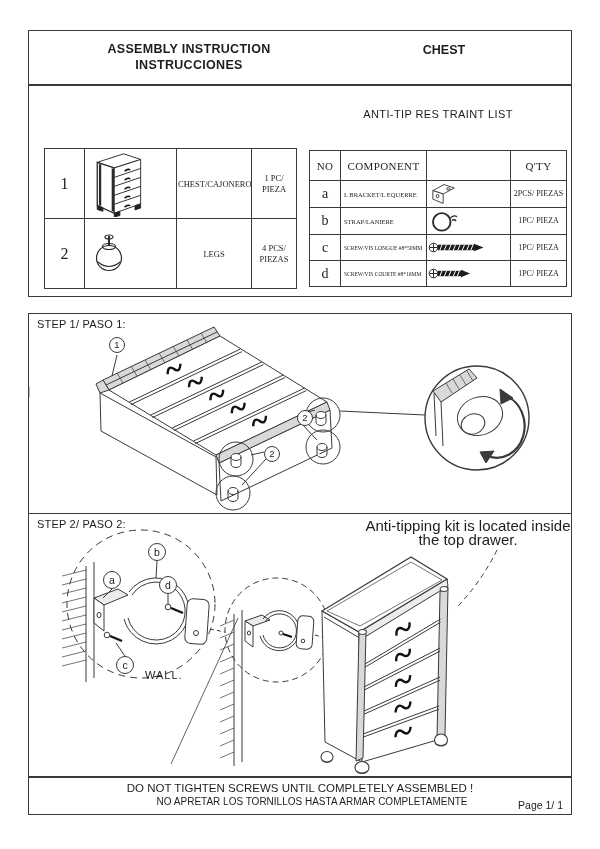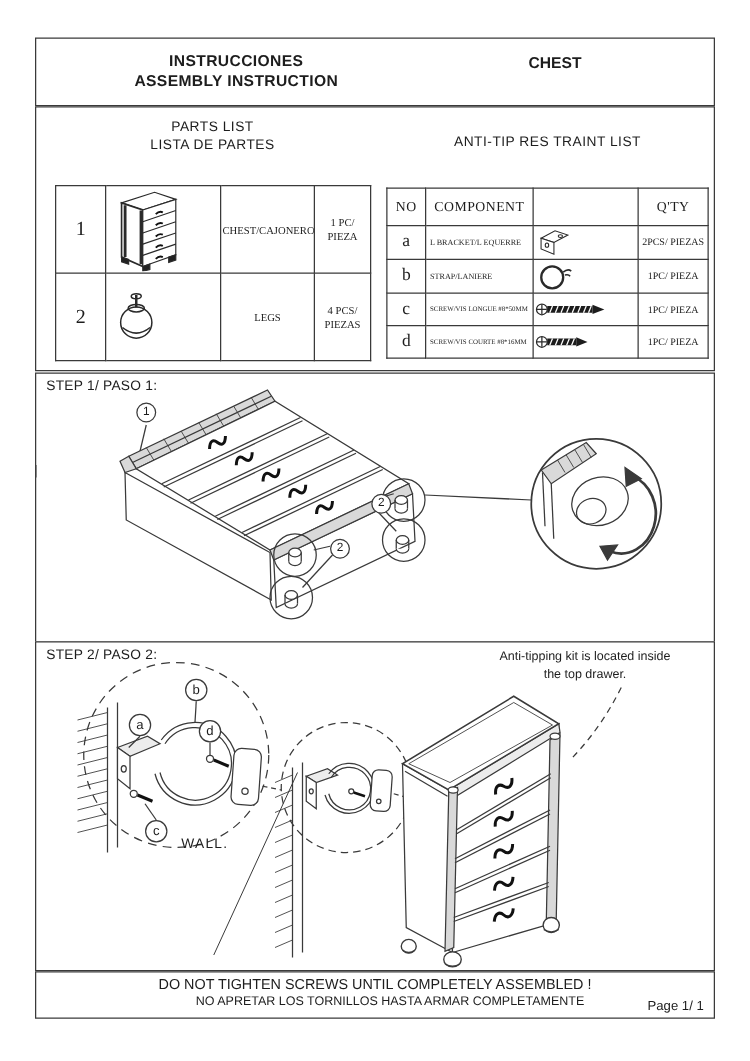--- a/index.html
+++ b/index.html
@@ -2,21 +2,21 @@
 <html><head>
 <meta charset="utf-8">
 <style>
   * { margin:0; padding:0; box-sizing:border-box; }
   html,body { width:600px; height:849px; background:#ffffff;
     font-family:"Liberation Sans","DejaVu Sans",sans-serif; color:#1d1d1d; }
   .page { position:relative; width:600px; height:849px; background:#fff; overflow:hidden; }
   .band { position:absolute; left:28px; width:544px; border:1.5px solid #3a3a3a; background:#fff; }
   .band-header { top:30px;  height:55px; }
   .band-parts  { top:85px;  height:212px; }
-  .band-step1  { top:298px; height:216px; }
+  .band-step1  { top:313px; height:216px; }
   .band-step2  { top:513px; height:264px; }
   .band-footer { top:777px; height:38px; }
 
   .hdr-left  { position:absolute; left:20px; top:10px; width:280px; text-align:center;
                font-weight:bold; font-size:12.5px; line-height:16px; letter-spacing:.3px; }
   .hdr-right { position:absolute; left:300px; top:12px; width:230px; text-align:center;
                font-weight:bold; font-size:12.5px; }
 
   .parts-title { position:absolute; left:15px; top:9px; width:252px; text-align:center;
                  font-size:11px; line-height:14px; letter-spacing:.4px; }
@@ -43,46 +43,42 @@
   .step-label { position:absolute; left:8px; top:4px; font-size:11px; letter-spacing:.2px; background:#fff; z-index:3; }
   .diagram { position:absolute; left:0; top:0; z-index:1; }
 
   .callout { position:absolute; z-index:4; width:16px; height:16px; border:1px solid #3a3a3a;
              border-radius:50%; background:#fff; display:flex; align-items:center;
              justify-content:center; font-size:9.5px; line-height:1; }
   .callout.lg { width:18px; height:18px; font-size:10.5px; }
 
   .wall-label { position:absolute; left:116px; top:155px; font-size:11px; letter-spacing:1px; z-index:3; }
   .note { position:absolute; left:336px; top:5px; width:206px; text-align:center;
-          font-size:10px; line-height:13.5px; z-index:3; }
+          font-size:15px; line-height:13.5px; z-index:3; }
 
   .footer-line1 { position:absolute; top:4px;  left:0; width:100%; text-align:center; font-size:11.5px; }
   .footer-line2 { position:absolute; top:18px; left:12px; width:100%; text-align:center; font-size:10px; }
   .page-num { position:absolute; right:8px; top:21px; font-size:10.5px;text-align:right; }
 
   svg { display:block; }
 </style>
 </head>
 <body>
 
 <div class="page">
 
   <div class="band band-header">
     <div class="hdr-left">
+      <div>ASSEMBLY INSTRUCTION</div>
       <div>INSTRUCCIONES</div>
-      <div>ASSEMBLY INSTRUCTION</div>
     </div>
     <div class="hdr-right">CHEST</div>
   </div>
 
   <div class="band band-parts">
-    <div class="parts-title">
-      <div>PARTS LIST</div>
-      <div>LISTA DE PARTES</div>
-    </div>
     <div class="antitip-title">ANTI-TIP RES TRAINT LIST</div>
 
     <table class="parts-table">
       <colgroup>
           <col style="width:40px">
           <col style="width:92px">
           <col style="width:75px">
           <col style="width:45px">
         </colgroup>
       <tbody>

